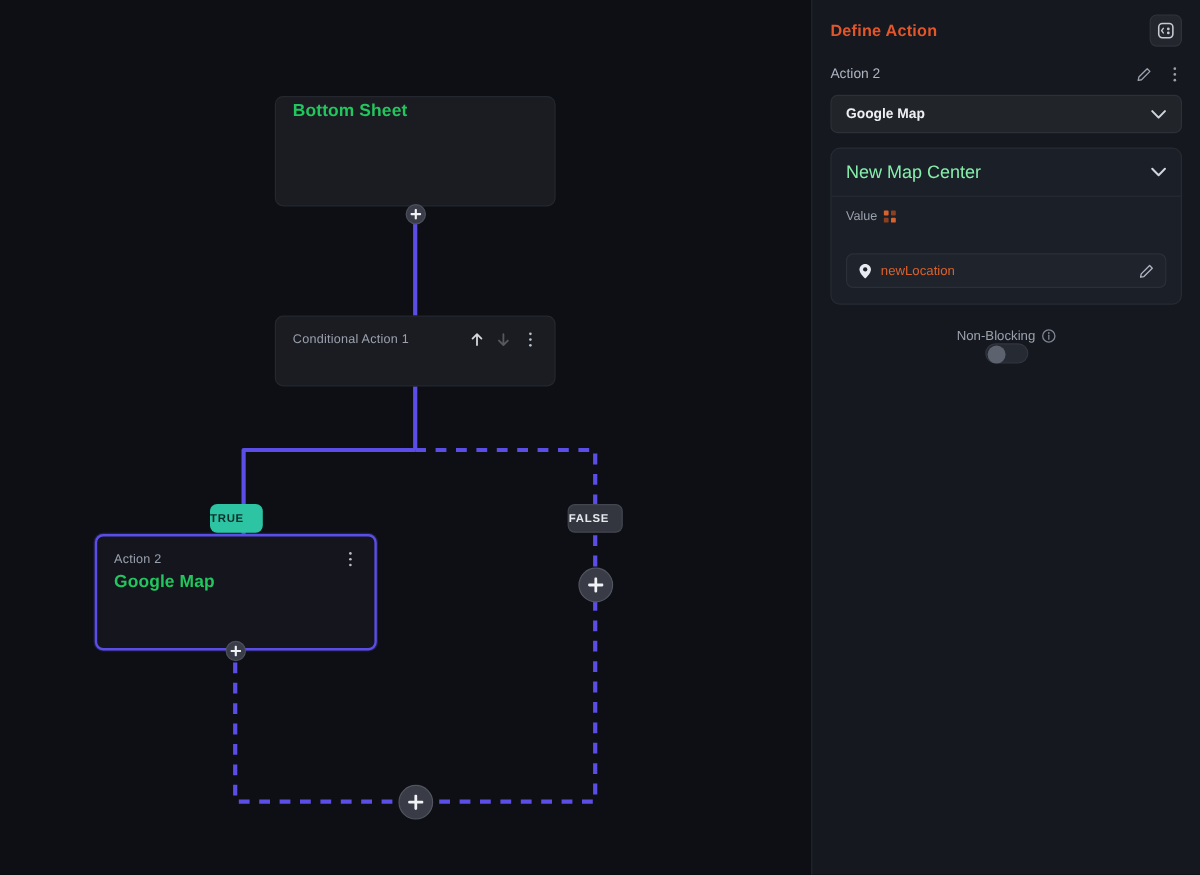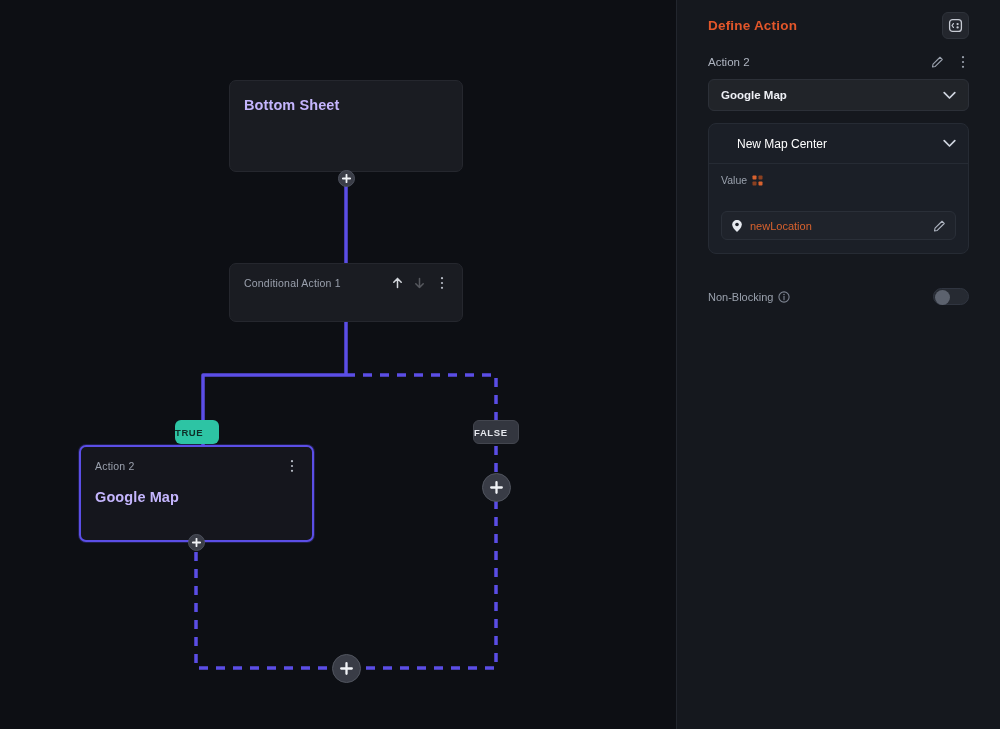--- a/index.html
+++ b/index.html
@@ -61,24 +61,23 @@
   .node-label {
     font-size: 10.5px;
     color: #9aa0ad;
     letter-spacing: 0.2px;
     line-height: 14px;
   }
 
   .node-title {
     font-size: 14.5px;
     font-weight: bold;
-    color: #c4b5fd;
+    color: #22c55e;
     padding: 4px 14px 0 14px;
     letter-spacing: 0.1px;
-    margin-top: 12px;
   }
 
   .node-sub {
     font-size: 10px;
     color: #d8622f;
     padding: 4px 14px 0 14px;
     letter-spacing: 0.1px;
   }
 
   .node-icons {
@@ -145,21 +144,21 @@
     width: 46px; height: 24px;
   }
 
   
   #panel {
     position: relative;
     width: 324px;
     height: 729px;
     background: #15181e;
     border-left: 1px solid #22262e;
-    padding: 0 31px;
+    padding: 0 15px;
   }
 
   .panel-head {
     display: flex;
     align-items: center;
     justify-content: space-between;
     padding-top: 12px;
   }
 
   .panel-title {
@@ -225,23 +224,22 @@
   .group-head {
     height: 40px;
     display: flex;
     align-items: center;
     justify-content: space-between;
     padding: 0 12px;
     border-bottom: 1px solid #262b34;
   }
 
   .group-title {
-    font-size: 12px;
-    color: #ffffff;
-    margin-left: 16px;
+    font-size: 15px;
+    color: #86efac;
   }
 
   .group-body { padding: 10px 12px 13px 12px; }
 
   .field-label-row {
     display: flex;
     align-items: center;
     gap: 5px;
   }
 
@@ -265,21 +263,22 @@
   .field-value {
     flex: 1;
     font-size: 11px;
     color: #d9622e;
   }
 
   .toggle-row {
     display: flex;
     align-items: center;
     justify-content: space-between;
-    margin-top: 34px;
+    margin-top: 20px;
+    flex-direction: column;
   }
 
   .toggle-label-row {
     display: flex;
     align-items: center;
     gap: 5px;
   }
 
   .toggle-label {
     font-size: 11px;

